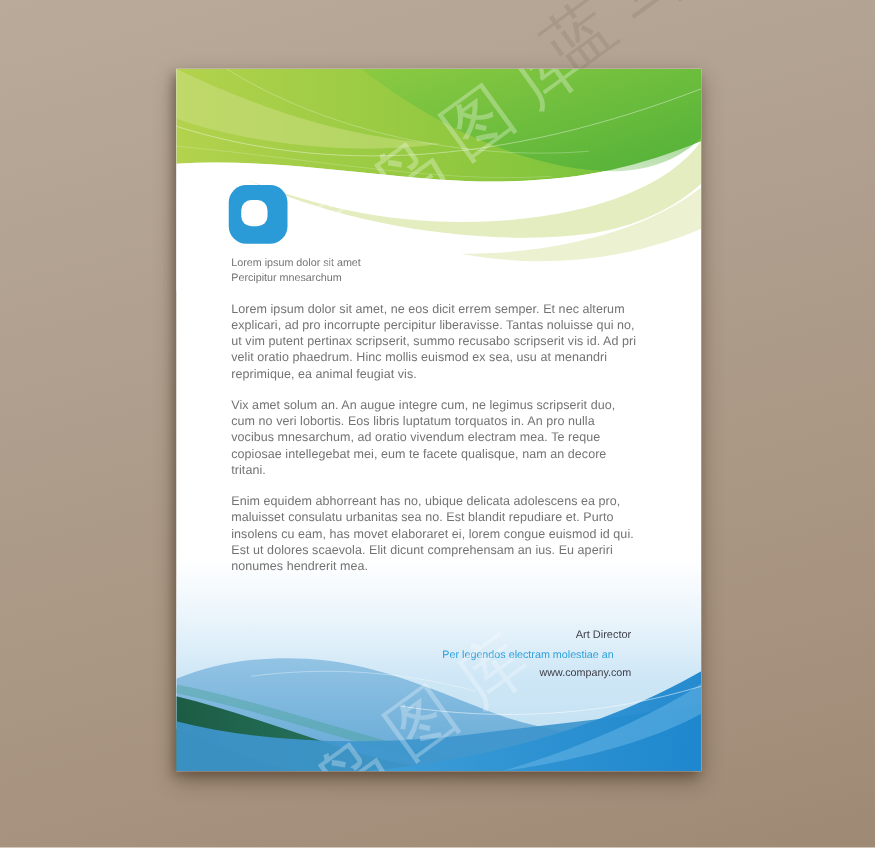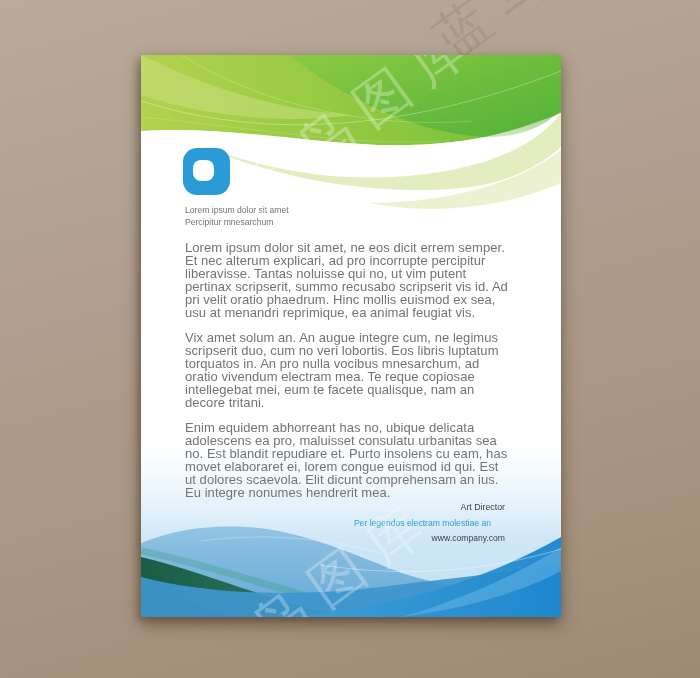--- a/index.html
+++ b/index.html
@@ -58,21 +58,21 @@
     top: 149px;
     width: 324px;
     color: #737373;
   }
   .sender { margin-bottom: 14px; }
   .sender div {
     font-size: 8.6px;
     line-height: 12.2px;
   }
   .content p {
-    font-size: 13px;
+    font-size: 10px;
     line-height: 12.9px;
     margin: 0 0 12.5px 0;
     letter-spacing: 0.05px;
   }
 
   .footer-block {
     position: absolute;
     right: 56px;
     top: 413px;
     text-align: right;
@@ -183,21 +183,21 @@
     <div class="logo-inner"></div>
   </div>
 
   <div class="content">
     <div class="sender">
       <div>Lorem ipsum dolor sit amet</div>
       <div>Percipitur mnesarchum</div>
     </div>
     <p>Lorem ipsum dolor sit amet, ne eos dicit errem semper. Et nec alterum explicari, ad pro incorrupte percipitur liberavisse. Tantas noluisse qui no, ut vim putent pertinax scripserit, summo recusabo scripserit vis id. Ad pri velit oratio phaedrum. Hinc mollis euismod ex sea, usu at menandri reprimique, ea animal feugiat vis.</p>
     <p>Vix amet solum an. An augue integre cum, ne legimus scripserit duo, cum no veri lobortis. Eos libris luptatum torquatos in. An pro nulla vocibus mnesarchum, ad oratio vivendum electram mea. Te reque copiosae intellegebat mei, eum te facete qualisque, nam an decore tritani.</p>
-    <p>Enim equidem abhorreant has no, ubique delicata adolescens ea pro, maluisset consulatu urbanitas sea no. Est blandit repudiare et. Purto insolens cu eam, has movet elaboraret ei, lorem congue euismod id qui. Est ut dolores scaevola. Elit dicunt comprehensam an ius. Eu integre nonumes hendrerit mea.</p>
+    <p>Enim equidem abhorreant has no, ubique delicata adolescens ea pro, maluisset consulatu urbanitas sea no. Est blandit repudiare et. Purto insolens cu eam, has movet elaboraret ei, lorem congue euismod id qui. Est ut dolores scaevola. Elit dicunt comprehensam an ius. Eu aperiri nonumes hendrerit mea.</p>
   </div>
 
   <div class="footer-block">
     <div class="footer-role">Art Director</div>
     <div class="footer-tagline">Per legendos electram molestiae an</div>
     <div class="footer-site">www.company.com</div>
   </div>
 
   <div class="wm wm-paper-1">蓝鸟图库</div>
   <div class="wm wm-paper-2">蓝鸟图库</div>

